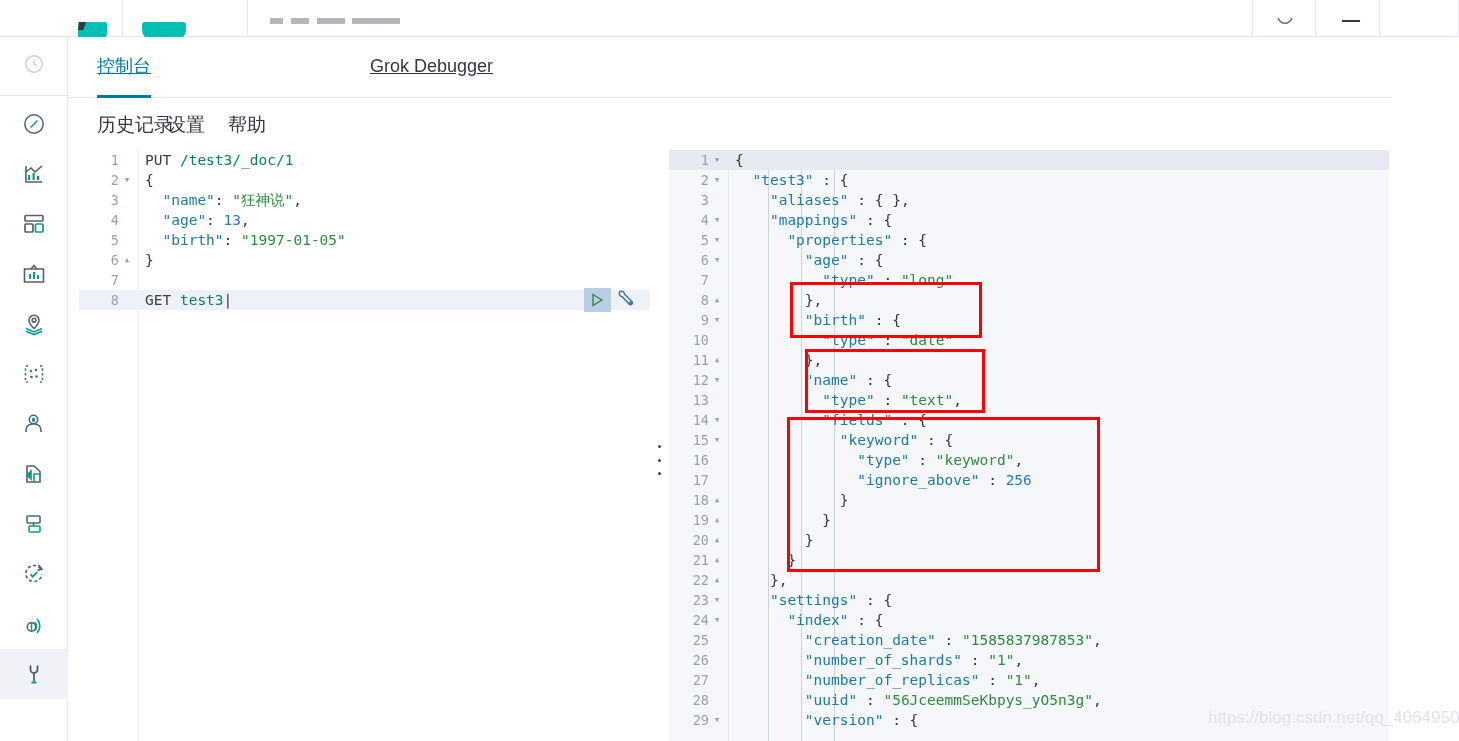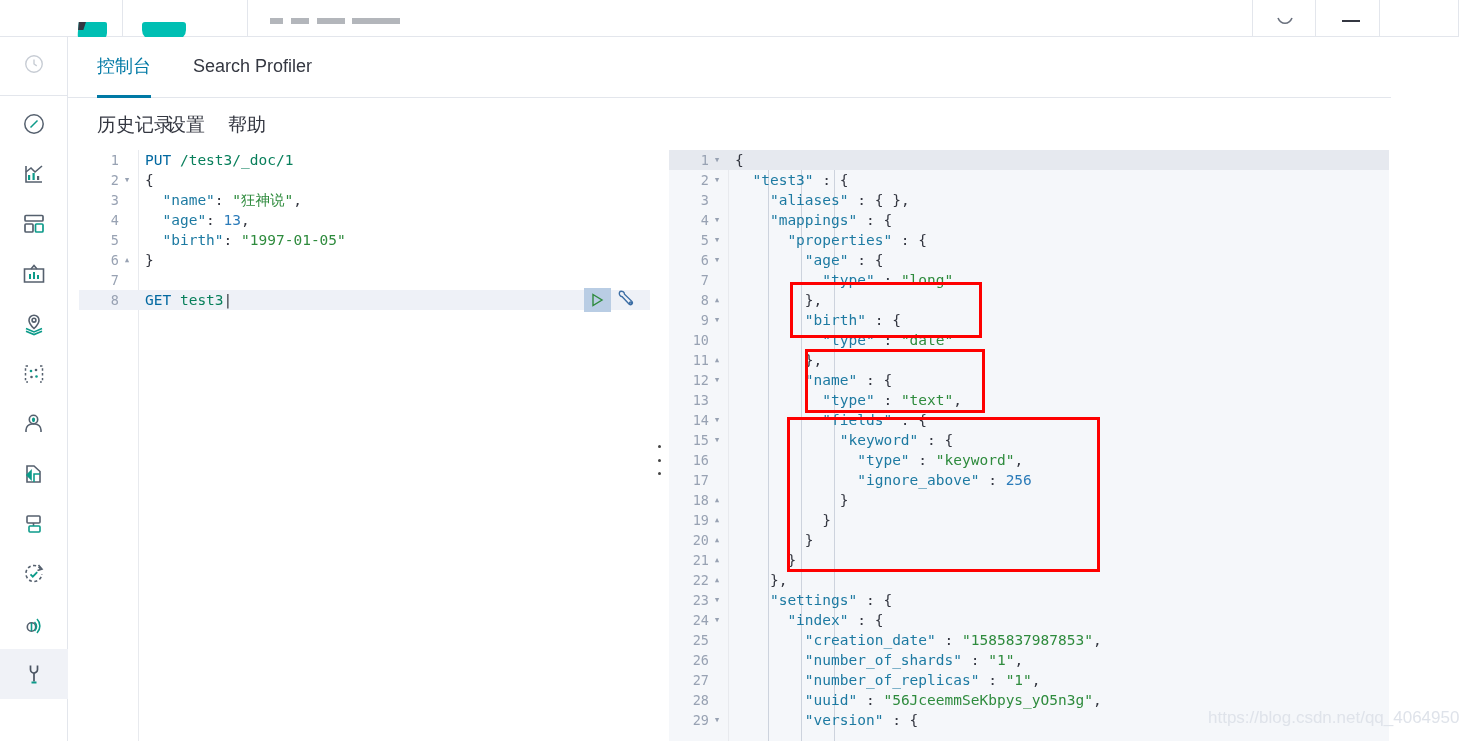--- a/index.html
+++ b/index.html
@@ -67,21 +67,21 @@
     position:absolute; left:68px; top:37px; width:1391px; height:704px;
     background:#fff;
   }
 
   .tabsrow {
     position:absolute; left:0; top:0; width:1391px; height:61px;
     border-bottom:1px solid #e3e6ec; background:#fff;
   }
   .tab {
     position:absolute; top:0; height:61px; line-height:58px;
-    font-size:18px; color:#343741; cursor:pointer; white-space:nowrap;
+    font-size:18px; color:#343741; cursor:pointer; white-space:nowrap;text-decoration:underline;
   }
   .tab.active { color:#0079a5; font-weight:400; }
   .tab.active::after{
     content:""; position:absolute; left:0; right:0; bottom:0; height:3px;
     background:#0079a5;
   }
   .tab-1 { left:29px; }
   .tab-2 { left:125px; }
   .tab-3 { left:302px; }
 
@@ -127,21 +127,21 @@
   .line .fold {
     position:absolute; left:43px; width:10px; text-align:center;
     color:#98a2b3; font-size:11px;
   }
   .line .txt { position:absolute; left:66px; }
   .pane-left  .line.hl { background:#eef1f7; }
   .pane-right .line.hl { background:#e6e9ef; }
   .pane-right .line .txt { left:66px; }
 
   
-  .k-method { color:#0369a1; }      
+  .k-method { color:#404040; }      
   .k-url    { color:#087f5b; }
   .k-key    { color:#1d7aa2; }
   .k-str    { color:#2e8b3d; }
   .k-num    { color:#2b7bb9; }
   .k-punct  { color:#343741; }
   .k-plain  { color:#343741; }
 
   
   .guide {
     position:absolute; top:0; bottom:0; width:1px; background:#cdd3dd;
@@ -349,21 +349,21 @@
           <path d="M9.5 20.5 h5" stroke="#0d9b8a" stroke-width="2"></path>
         </svg>
       </span>
     </div>
   </div>
 
   <div class="console">
 
     <div class="tabsrow">
       <div class="tab tab-1 active">控制台</div>
-      <div class="tab tab-2">Search Profiler</div>
+      <div class="tab tab-3">Grok Debugger</div>
     </div>
 
     <div class="menurow">
       <div class="menuitem m-1">历史记录</div>
       <div class="menuitem m-2">设置</div>
       <div class="menuitem m-3">帮助</div>
     </div>
 
     <div class="editor-wrap">
 

